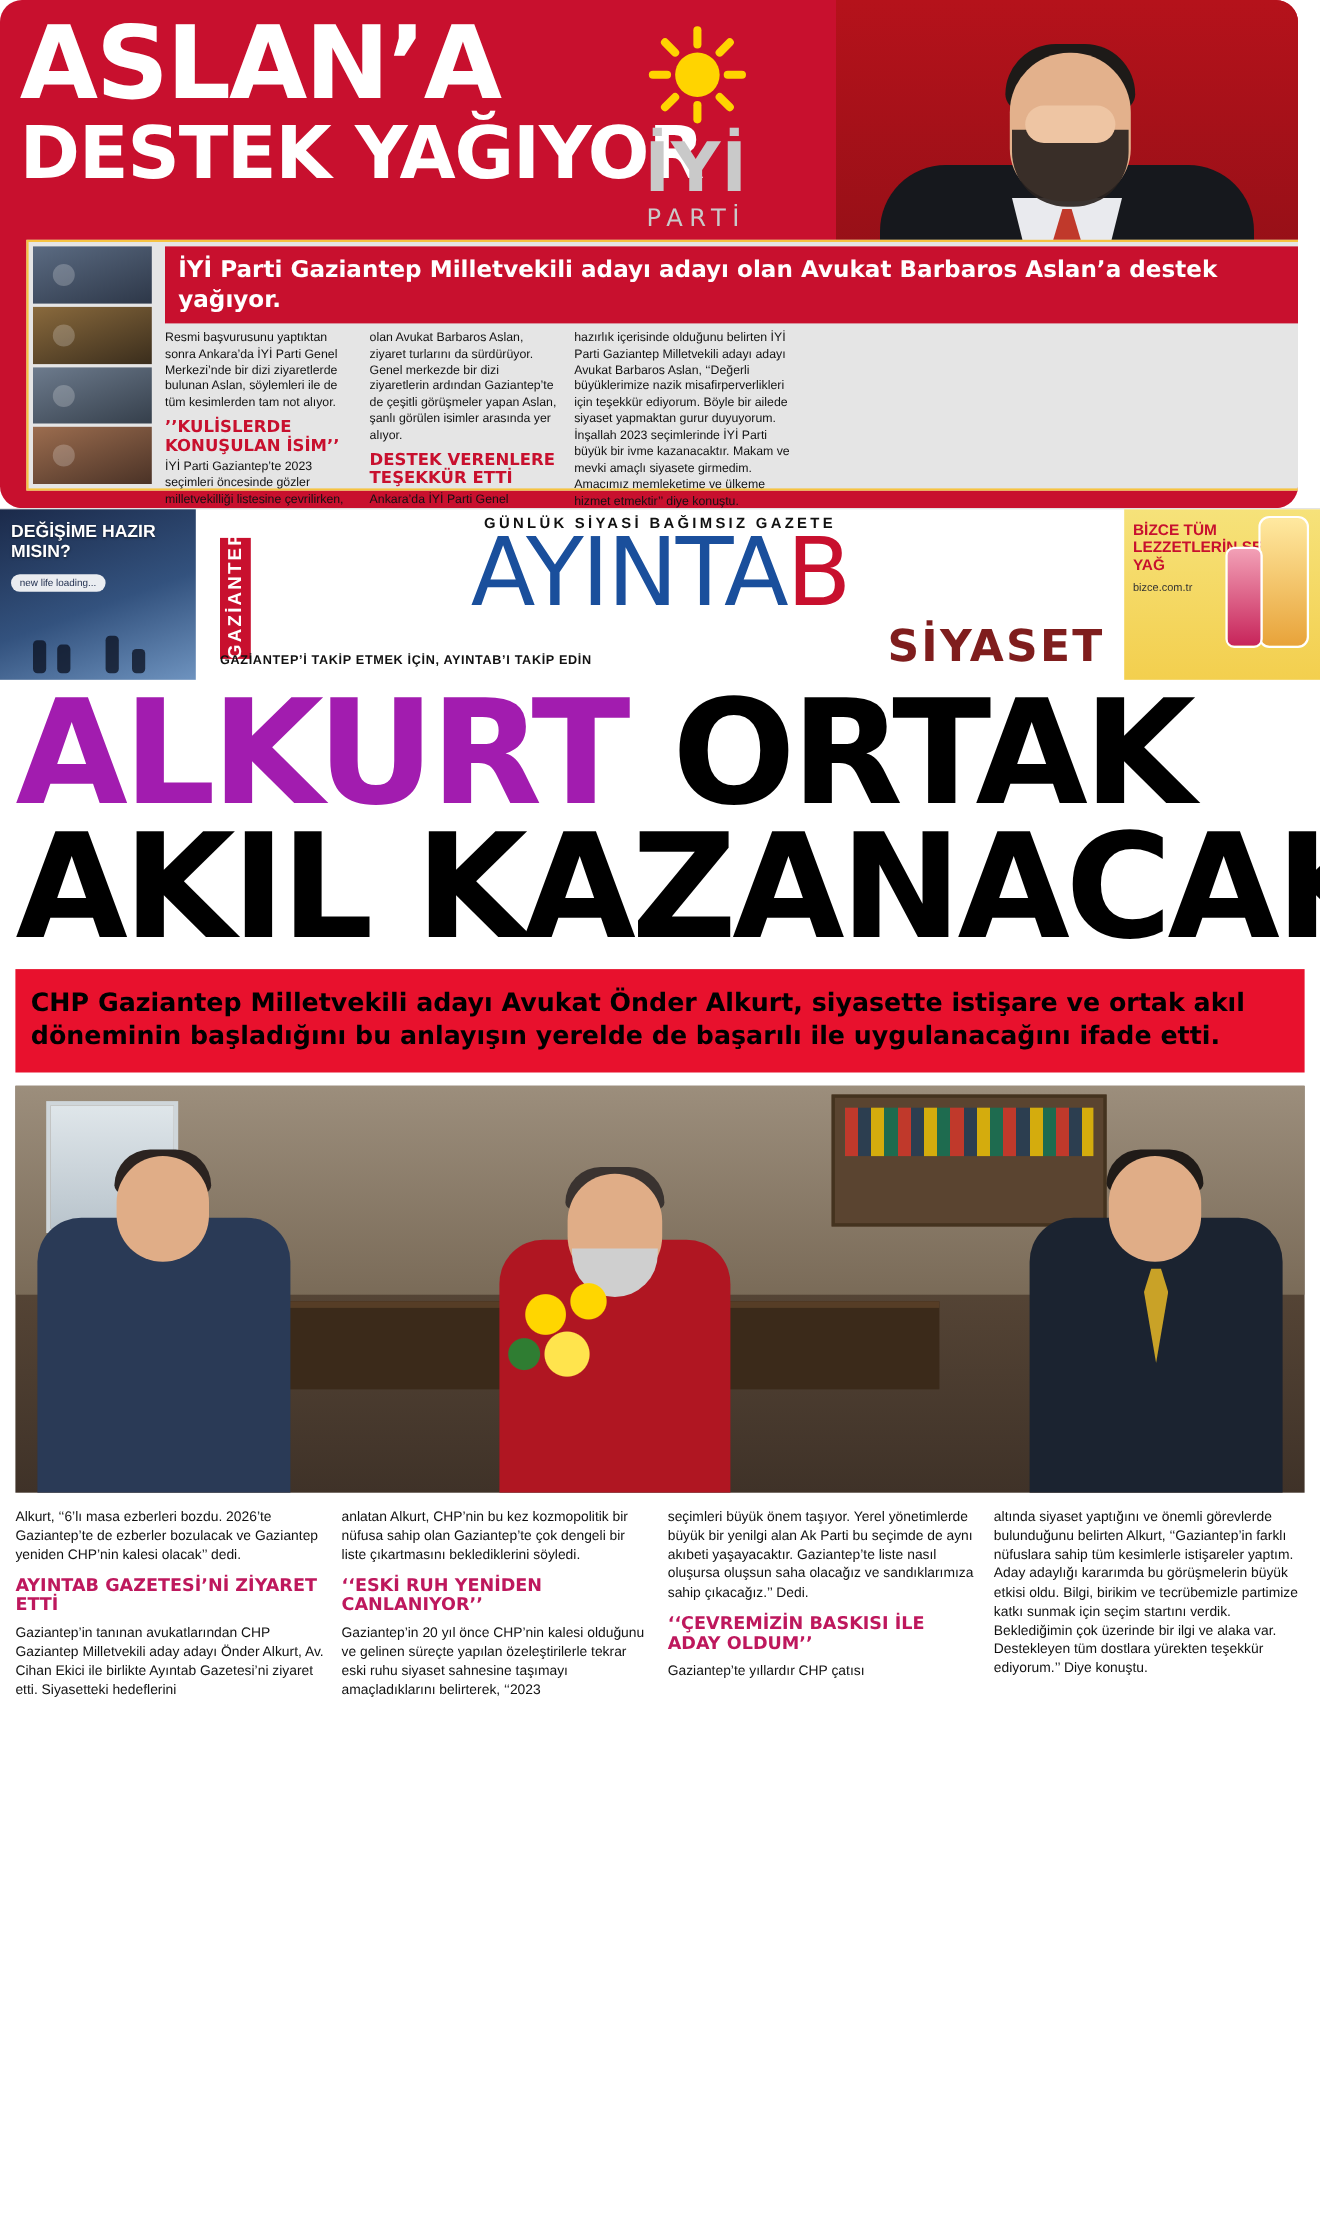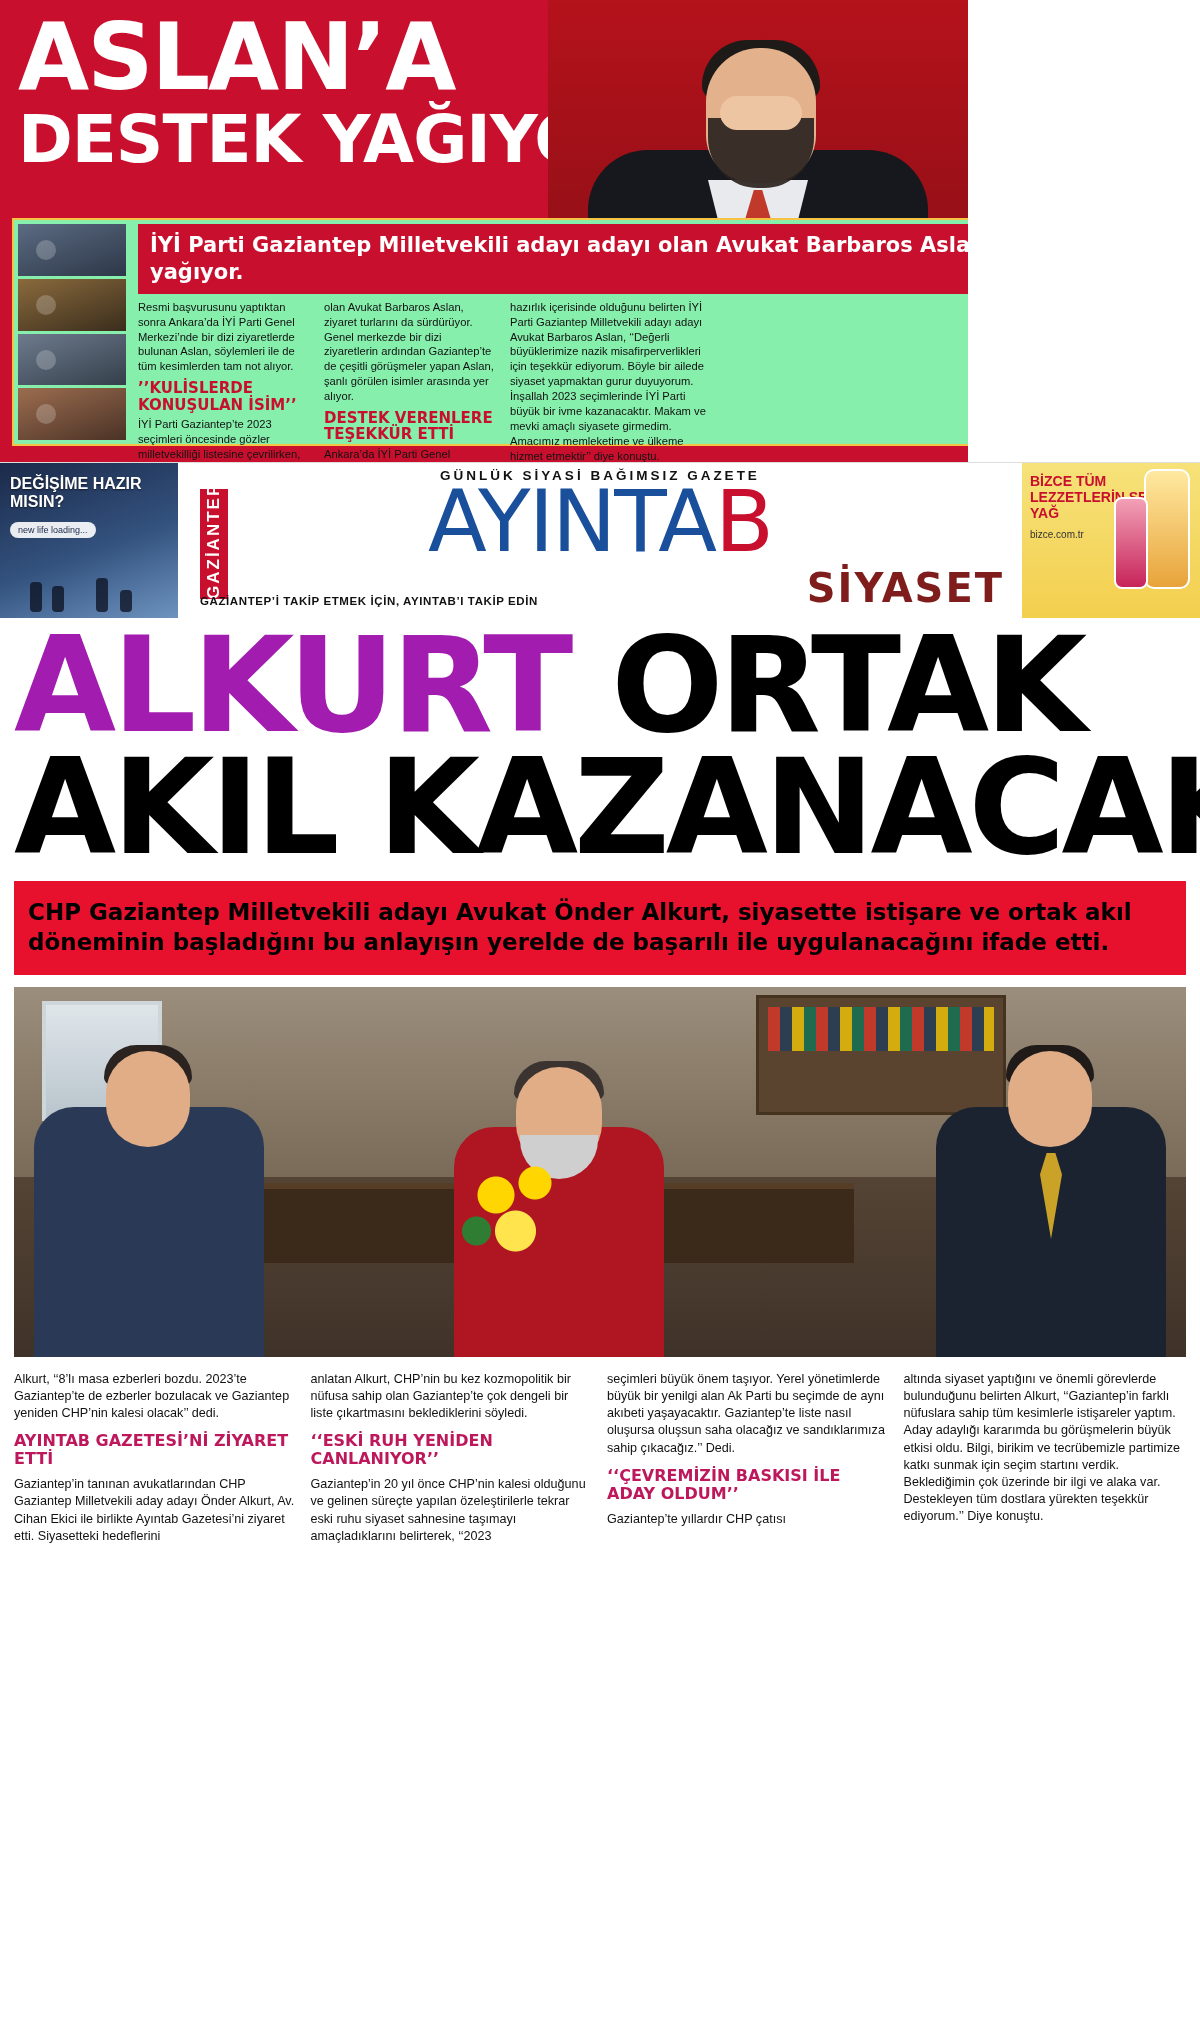--- a/index.html
+++ b/index.html
@@ -6,24 +6,25 @@
   body {
     width: 1200px;
     font-family: "Liberation Sans", sans-serif;
     background: #ffffff;
     color: #000;
   }
 
   
   .top-banner {
     position: relative;
-    width: 968px;
+    width: 1180px;
     height: 462px;
     background: #c8102e;
     overflow: hidden;
+    border-radius: 20px;
   }
   .tb-left {
     position: absolute;
     left: 0; top: 0;
     width: 620px;
     padding: 14px 0 0 18px;
   }
   .tb-headline1 {
     font-family: "DejaVu Sans", sans-serif;
     font-weight: bold;
@@ -116,23 +117,23 @@
   .portrait .face-light {
     position: absolute; left: 172px; top: 96px;
     width: 82px; height: 34px;
     background: #eec5a3;
     border-radius: 40px;
   }
 
   
   .tb-card {
     position: absolute;
-    left: 12px; top: 218px;
+    left: 24px; top: 218px;
     width: 1176px; height: 228px;
-    background: #86efac;
+    background: #e5e5e5;
     border: 2px solid #f6c342;
   }
   .tb-card-inner { display: flex; height: 100%; }
   .tb-photos {
     width: 116px;
     padding: 4px;
     display: flex; flex-direction: column; gap: 3px;
   }
   .tb-photo { width: 108px; height: 54px; position: relative; overflow: hidden; }
   .p1 { background: linear-gradient(160deg,#5b6b82,#2d3748); }
@@ -515,21 +516,21 @@
   <div class="mp-person mp-p-right">
     <div class="hair"></div>
     <div class="hd"></div>
     <div class="tie"></div>
   </div>
   <div class="mp-flowers"></div>
 </div>
 
 <section class="bottom-cols">
   <div class="bcol">
-    <p>Alkurt, ‘‘8’lı masa ezberleri bozdu. 2023’te Gaziantep’te de ezberler bozulacak ve Gaziantep yeniden CHP’nin kalesi olacak’’ dedi.</p>
+    <p>Alkurt, ‘‘6’lı masa ezberleri bozdu. 2026’te Gaziantep’te de ezberler bozulacak ve Gaziantep yeniden CHP’nin kalesi olacak’’ dedi.</p>
     <div class="bhead">AYINTAB GAZETESİ’Nİ ZİYARET ETTİ</div>
     <p>Gaziantep’in tanınan avukatlarından CHP Gaziantep Milletvekili aday adayı Önder Alkurt, Av. Cihan Ekici ile birlikte Ayıntab Gazetesi’ni ziyaret etti. Siyasetteki hedeflerini</p>
   </div>
   <div class="bcol">
     <p>anlatan Alkurt, CHP’nin bu kez kozmopolitik bir nüfusa sahip olan Gaziantep’te çok dengeli bir liste çıkartmasını beklediklerini söyledi.</p>
     <div class="bhead">‘‘ESKİ RUH YENİDEN CANLANIYOR’’</div>
     <p>Gaziantep’in 20 yıl önce CHP’nin kalesi olduğunu ve gelinen süreçte yapılan özeleştirilerle tekrar eski ruhu siyaset sahnesine taşımayı amaçladıklarını belirterek, ‘‘2023</p>
   </div>
   <div class="bcol">
     <p>seçimleri büyük önem taşıyor. Yerel yönetimlerde büyük bir yenilgi alan Ak Parti bu seçimde de aynı akıbeti yaşayacaktır. Gaziantep’te liste nasıl oluşursa oluşsun saha olacağız ve sandıklarımıza sahip çıkacağız.’’ Dedi.</p>

